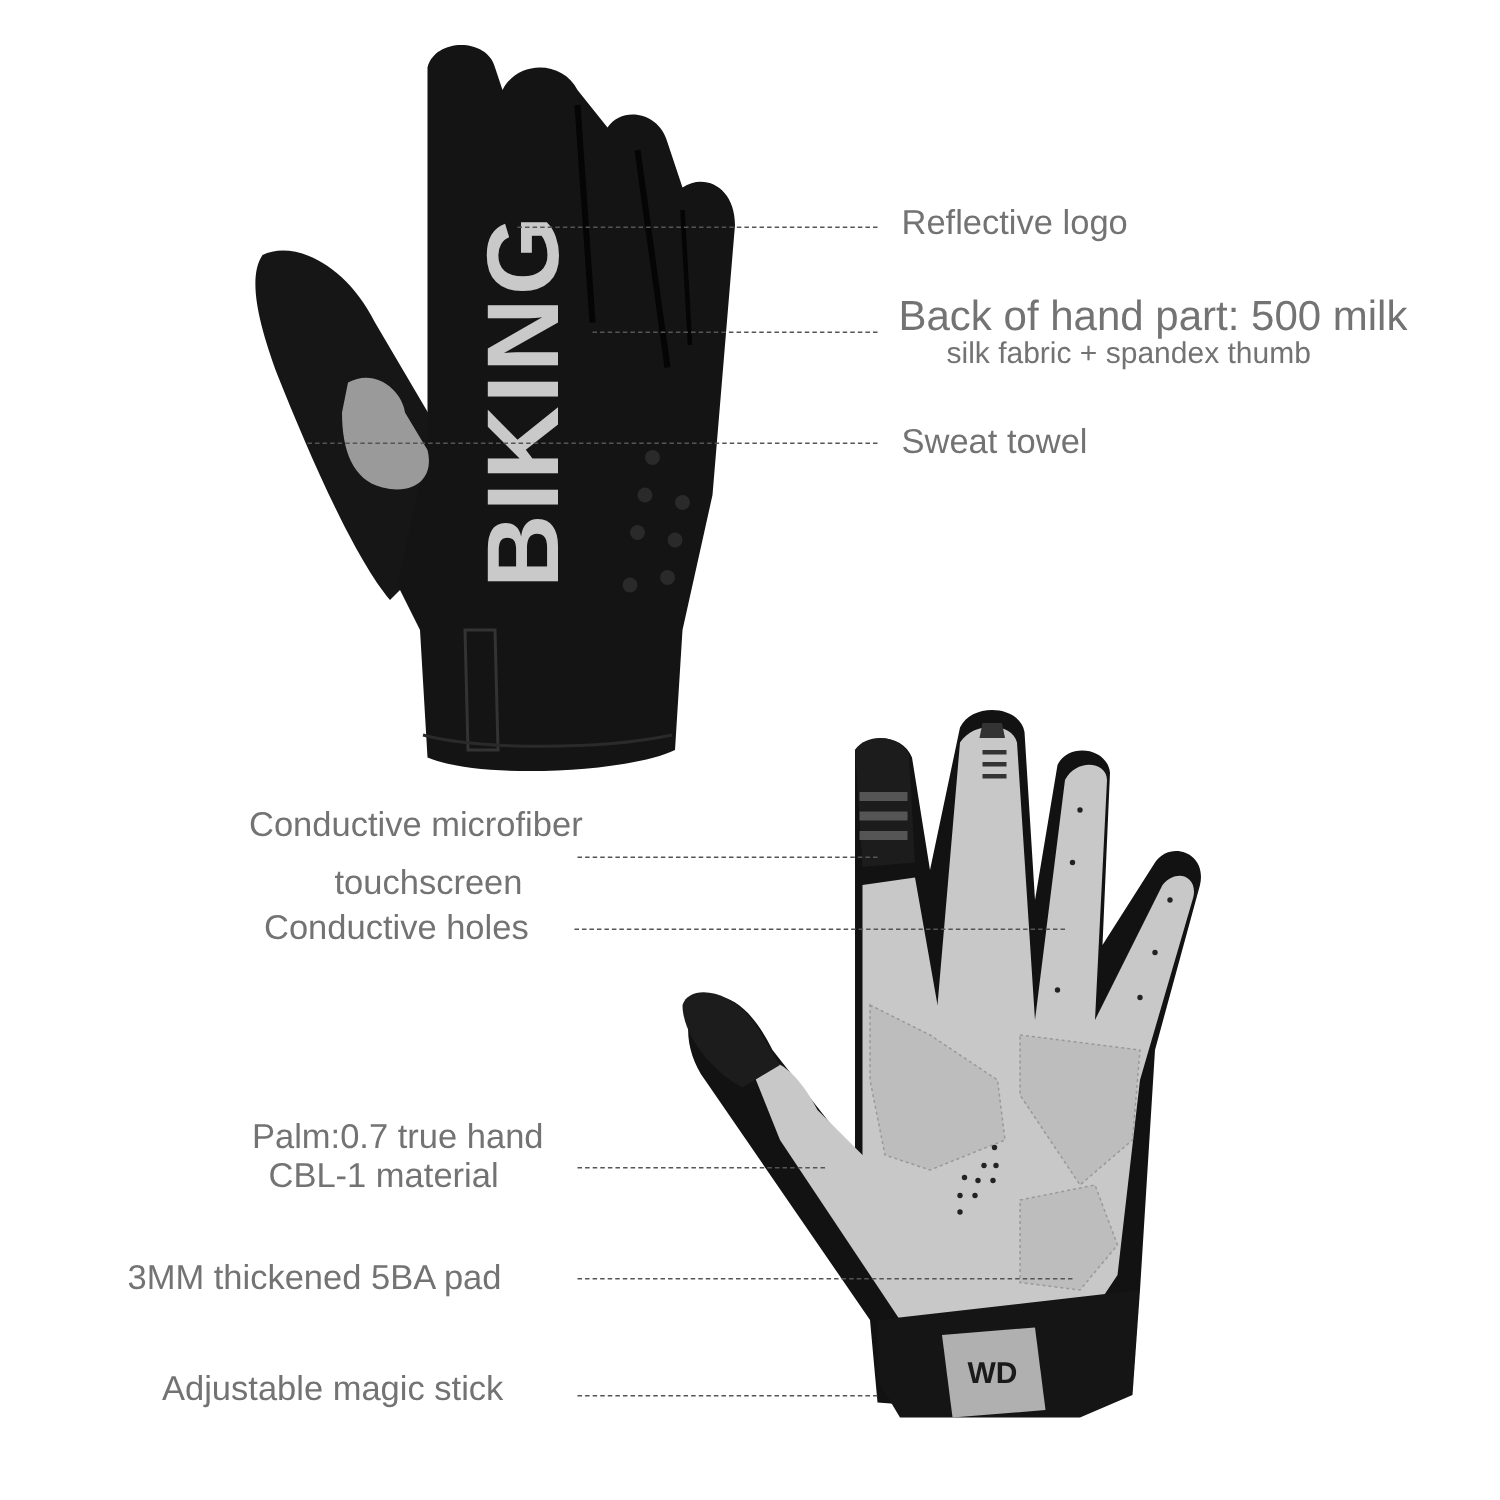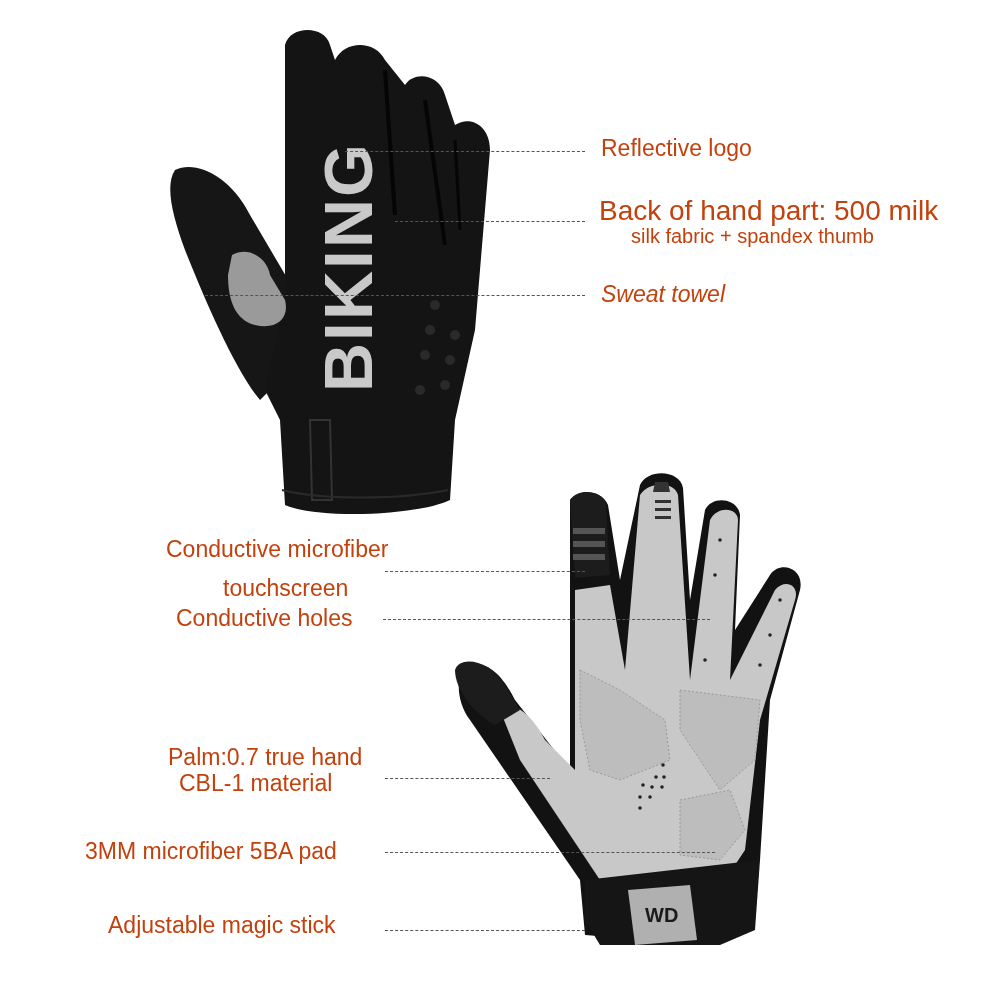--- a/index.html
+++ b/index.html
@@ -1,17 +1,17 @@
 <!DOCTYPE html>
 <html><head>
 <meta charset="utf-8">
 <style>
   html, body { margin:0; padding:0; background:#ffffff; }
   body { width:1000px; height:1000px; position:relative; overflow:hidden; font-family:"Liberation Sans", sans-serif; color:#111; }
-  .label { position:absolute; font-size:23px; line-height:25px; color:#c2410c; white-space:nowrap; }
+  .label { position:absolute; font-size:23px; line-height:25px; color:#737373; white-space:nowrap; }
   .label.right { text-align:left; }
   .leader { position:absolute; height:0; border-top:1.5px dashed #555; }
   svg { position:absolute; left:0; top:0; }
 </style>
 </head>
 <body>
 
 <svg width="1000" height="1000" viewBox="0 0 1000 1000">
   <g>
 
@@ -95,21 +95,21 @@
 
 <div class="leader" style="left:385px; top:571px; width:200px;"></div>
 <div class="leader" style="left:383px; top:619px; width:327px;"></div>
 <div class="leader" style="left:385px; top:778px; width:165px;"></div>
 <div class="leader" style="left:385px; top:852px; width:330px;"></div>
 <div class="leader" style="left:385px; top:930px; width:200px;"></div>
 
 <div class="label" style="left:601px; top:136px;">Reflective logo</div>
 <div class="label" style="left:599px; top:198px; font-size:28px;">Back of hand part: 500 milk</div>
 <div class="label" style="left:599px; top:224px; font-size:20px;margin-left:32px;">silk fabric + spandex thumb</div>
-<div class="label" style="left:601px; top:282px;font-style:italic;">Sweat towel</div>
+<div class="label" style="left:601px; top:282px;">Sweat towel</div>
 
 <div class="label right" style="left:166px; top:537px; width:253px;">Conductive microfiber</div>
 <div class="label" style="left:223px; top:576px;">touchscreen</div>
 <div class="label" style="left:176px; top:606px;">Conductive holes</div>
 <div class="label" style="left:168px; top:745px;">Palm:0.7 true hand</div>
 <div class="label" style="left:179px; top:771px;">CBL-1 material</div>
-<div class="label" style="left:85px; top:839px;">3MM microfiber 5BA pad</div>
+<div class="label" style="left:85px; top:839px;">3MM thickened 5BA pad</div>
 <div class="label" style="left:108px; top:913px;text-align:center;">Adjustable magic stick</div>
 
 </body></html>

